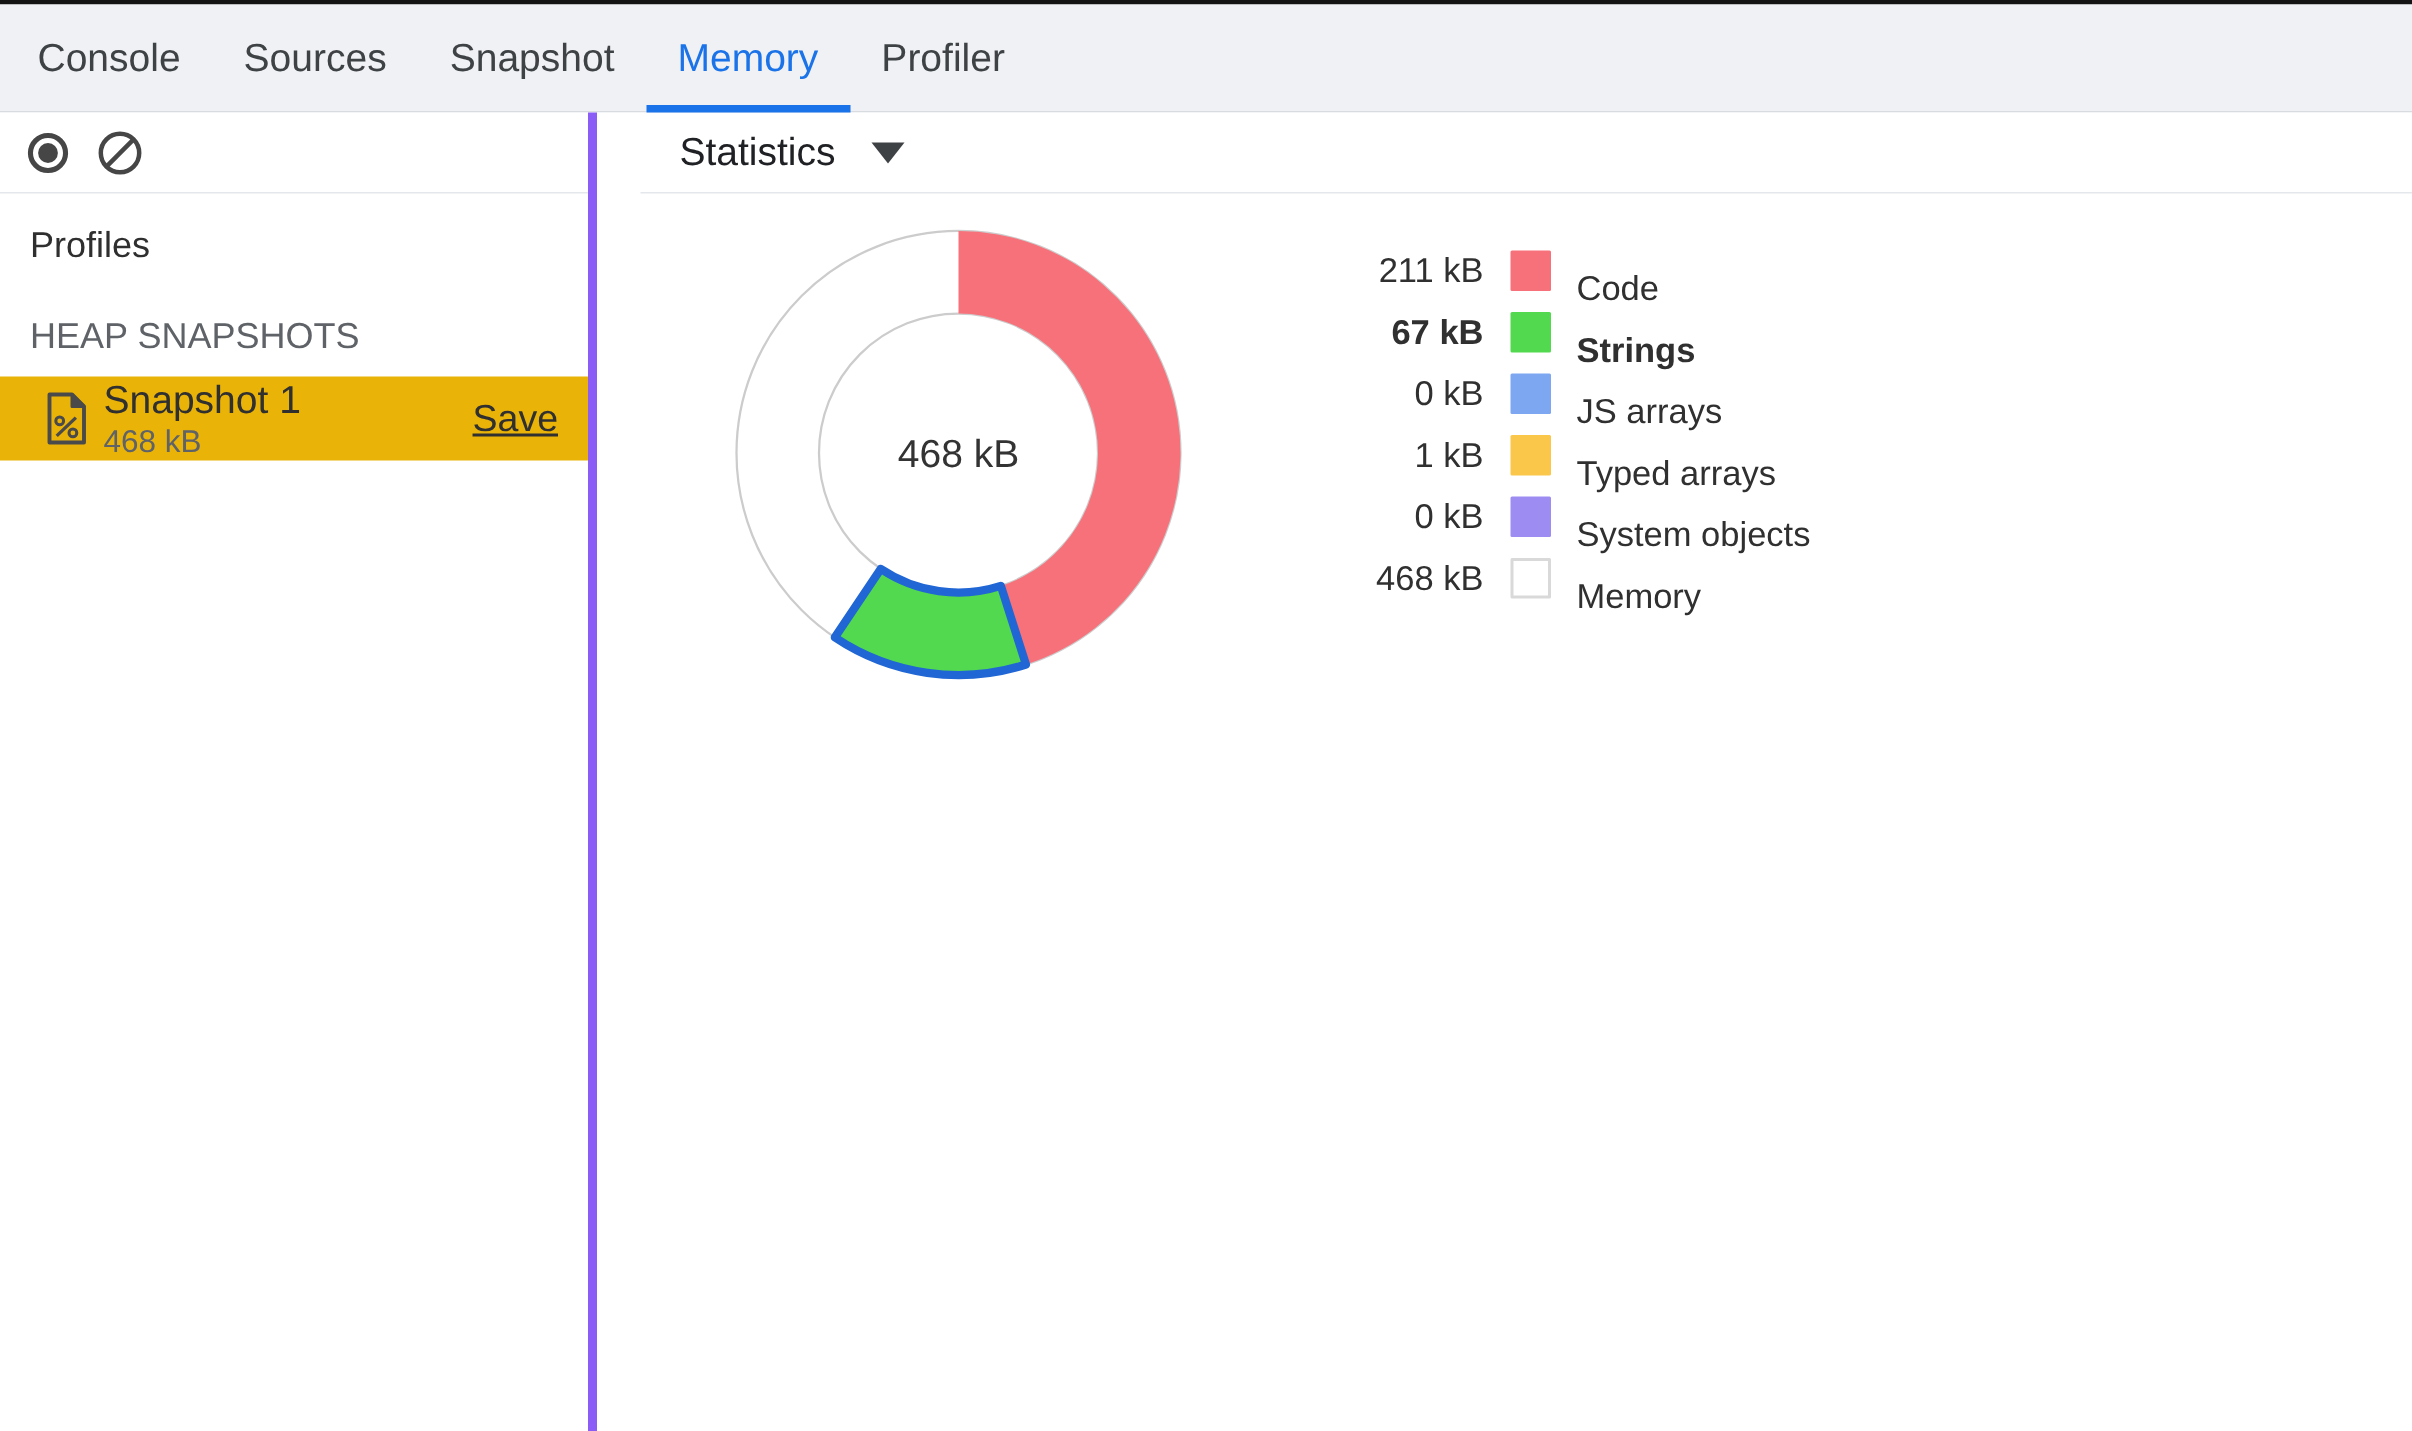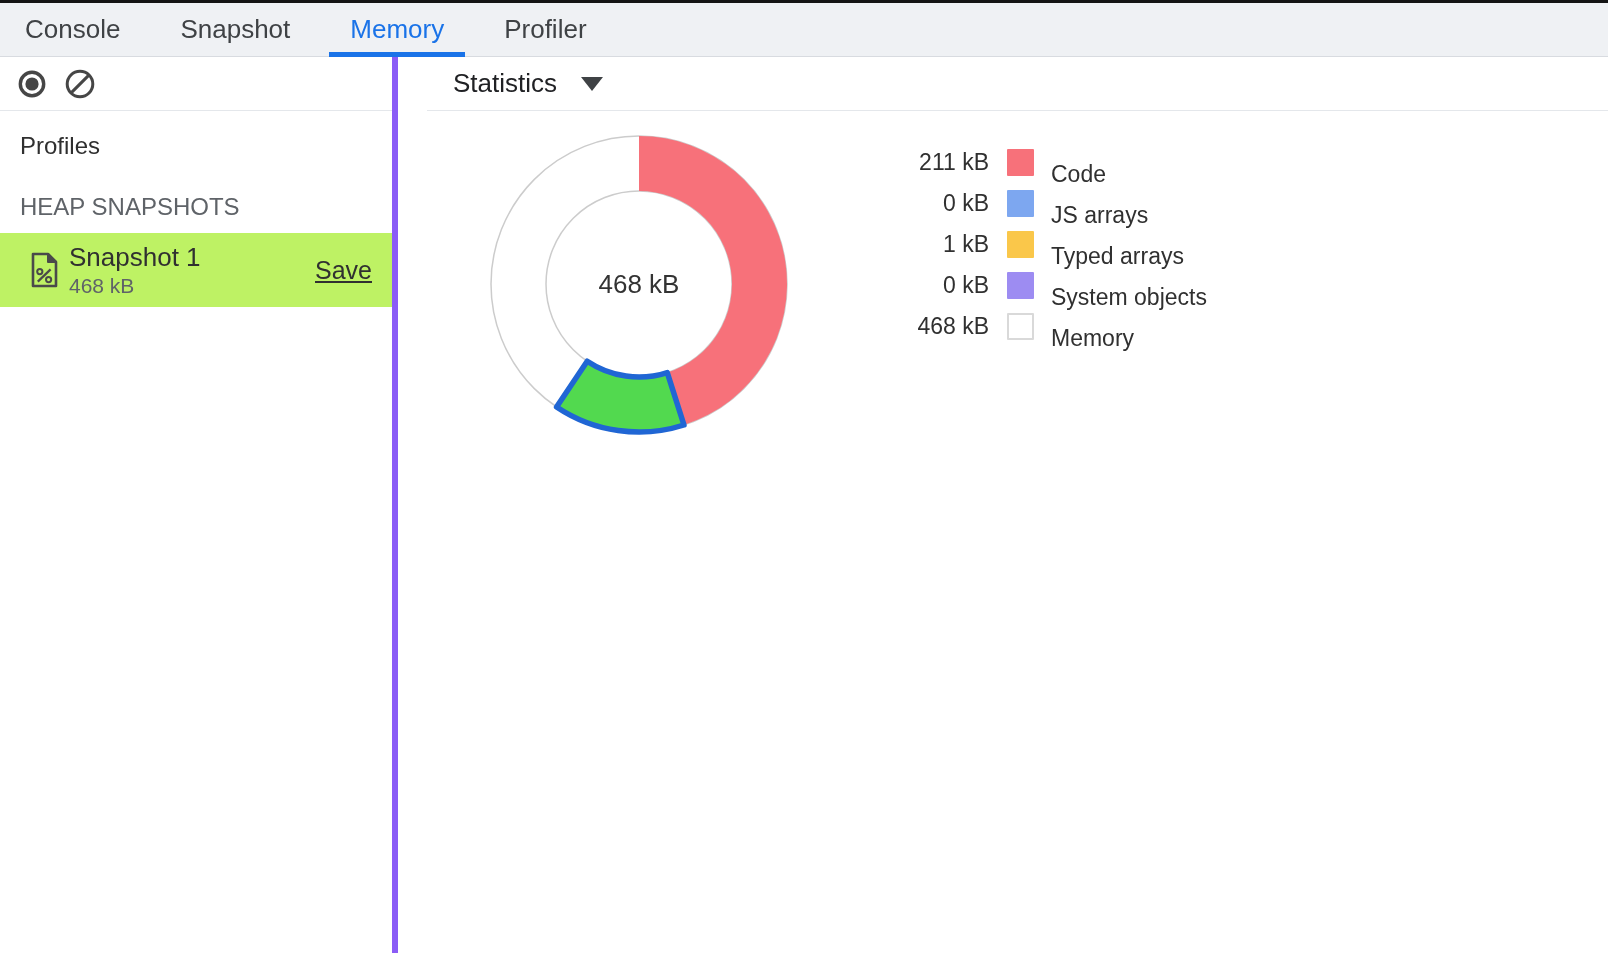--- a/index.html
+++ b/index.html
@@ -2,35 +2,35 @@
 <html style="--accent: #1a73e8;"><head>
 <meta charset="utf-8">
 <style>
   * { box-sizing: border-box; }
   html,body { margin:0; padding:0; background:#fff; }
   body { width:1608px; height:954px; font-family:"Liberation Sans", sans-serif; -webkit-font-smoothing:antialiased; }
   .app { position:relative; width:1608px; height:954px; background:#fff; overflow:hidden; }
 
   .top-strip { height:3px; background:#141414; }
 
-  .tabbar { height:54px; background:#eff1f4; border-bottom:1px solid #d8dbe0; display:flex; align-items:stretch; padding-left:4px;gap:18px; }
+  .tabbar { height:72px; background:#eff1f4; border-bottom:1px solid #d8dbe0; display:flex; align-items:stretch; padding-left:4px; }
   .tab { position:relative; padding:0 21px; display:flex; align-items:center; font-size:26px; color:#3f4245; cursor:pointer; white-space:nowrap; }
   .tab.active { color:var(--accent); }
   .tab.active::after { content:""; position:absolute; left:0; right:0; bottom:-1px; height:5px; background:var(--accent); }
 
   .bodyrow { display:flex; height:896px; }
 
   .sidebar { width:398px; border-right:6px solid #8b5cf6; display:flex; flex-direction:column; background:#fff; }
   .side-toolbar { height:54px; flex:0 0 54px; border-bottom:1px solid #e4e7eb; display:flex; align-items:center; gap:18px; padding-left:17px; }
   .icon-btn { background:none; border:none; padding:0; margin:0; width:30px; height:30px; display:flex; align-items:center; justify-content:center; cursor:pointer; }
 
   .side-content { flex:1; position:relative; }
   .profiles-heading { margin:21px 0 0 20px; font-size:24px; color:#2f2f2f; }
   .group-heading { margin:33px 0 0 20px; font-size:24px; color:#5f6368; }
-  .snapshot-row { margin-top:12px; height:74px; background:#bef264; display:flex; align-items:center; padding:0 10px 0 30px; cursor:pointer; }
+  .snapshot-row { margin-top:12px; height:56px; background:#eab308; display:flex; align-items:center; padding:0 10px 0 30px; cursor:pointer; }
   .snap-icon { flex:0 0 auto; margin-right:10px; }
   .snap-text { display:flex; flex-direction:column; justify-content:center; line-height:1.1; }
   .snap-title { font-size:26px; color:#303030; }
   .snap-sub { font-size:21px; color:#5f6368; margin-top:2px; }
   .save-link { margin-left:auto; font-size:25px; color:#303030; text-decoration:underline; cursor:pointer; padding-right:10px; }
 
   .main { flex:1; display:flex; flex-direction:column; background:#fff;padding-left:29px; }
   .main-toolbar { height:54px; flex:0 0 54px; border-bottom:1px solid #e4e7eb; display:flex; align-items:center; padding-left:20px; }
   .stats-select { display:flex; align-items:center; gap:24px; font-size:26px; color:#202124; cursor:pointer; padding:4px 6px; }
   .caret { width:0; height:0; border-left:11px solid transparent; border-right:11px solid transparent; border-top:14px solid #3f4245; }
@@ -48,20 +48,21 @@
   .legend-row.selected .lv, .legend-row.selected .ll { font-weight:bold; }
 </style>
 </head>
 <body>
 
 <div class="app">
   <div class="top-strip"></div>
 
   <div class="tabbar" id="tabbar">
       <div class="tab">Console</div>
+      <div class="tab">Sources</div>
       <div class="tab">Snapshot</div>
       <div class="tab active">Memory</div>
       <div class="tab">Profiler</div>
     </div>
 
   <div class="bodyrow">
 
     <aside class="sidebar">
       <div class="side-toolbar">
         <button class="icon-btn">
@@ -115,20 +116,25 @@
             <path d="M77.57 282.92 A148 148 0 0 1 75.93 281.80 L107.17 236.54 A93 93 0 0 0 108.20 237.24 Z" fill="#fac74a"></path>
             <path d="M204.98 301.00 A148 148 0 0 1 77.57 282.92 L108.20 237.24 A93 93 0 0 0 188.26 248.60 Z" fill="#52d94f" stroke="#2066d4" stroke-width="5.5" stroke-linejoin="round"></path>
           </svg>
         <div class="center-label">468 kB</div>
         <div class="legend" id="legend">
             <div class="legend-row">
               <span class="lv">211 kB</span>
               <span class="lsw" style="background: rgb(247, 113, 122);"></span>
               <span class="ll">Code</span>
             </div>
+            <div class="legend-row selected">
+              <span class="lv">67 kB</span>
+              <span class="lsw" style="background: rgb(82, 217, 79);"></span>
+              <span class="ll">Strings</span>
+            </div>
             <div class="legend-row">
               <span class="lv">0 kB</span>
               <span class="lsw" style="background: rgb(125, 167, 240);"></span>
               <span class="ll">JS arrays</span>
             </div>
             <div class="legend-row">
               <span class="lv">1 kB</span>
               <span class="lsw" style="background: rgb(250, 199, 74);"></span>
               <span class="ll">Typed arrays</span>
             </div>

